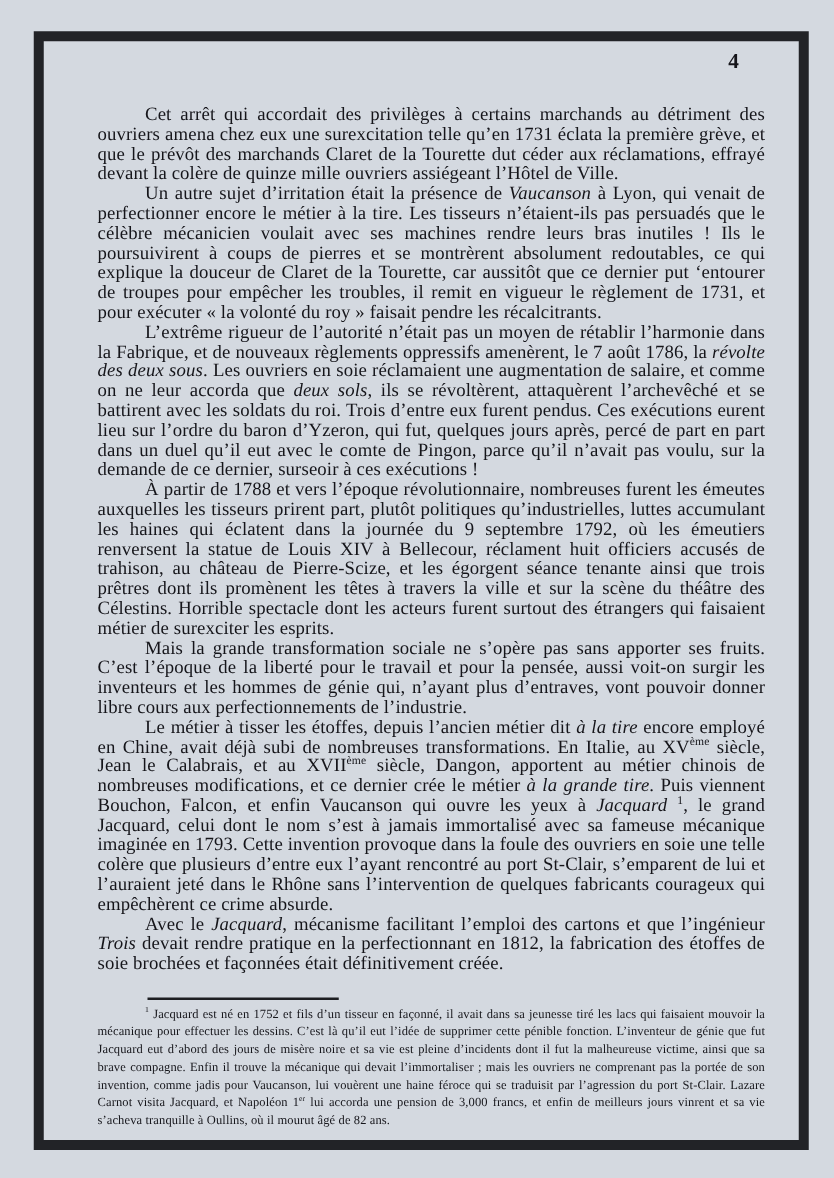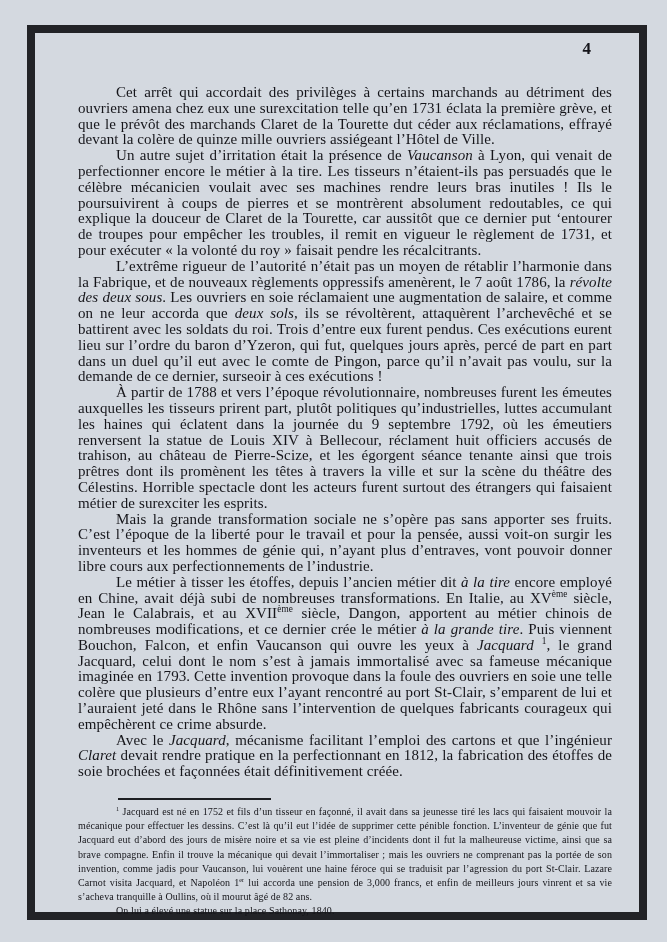--- a/index.html
+++ b/index.html
@@ -67,22 +67,21 @@
   <div class="frame">
     <div class="page-head">4</div>
     <div class="content">
       <div id="body-text">
           <p class="body">Cet arrêt qui accordait des privilèges à certains marchands au détriment des ouvriers amena chez eux une surexcitation telle qu’en 1731 éclata la première grève, et que le prévôt des marchands Claret de la Tourette dut céder aux réclamations, effrayé devant la colère de quinze mille ouvriers assiégeant l’Hôtel de Ville.</p>
           <p class="body">Un autre sujet d’irritation était la présence de <i>Vaucanson</i> à Lyon, qui venait de perfectionner encore le métier à la tire. Les tisseurs n’étaient-ils pas persuadés que le célèbre mécanicien voulait avec ses machines rendre leurs bras inutiles ! Ils le poursuivirent à coups de pierres et se montrèrent absolument redoutables, ce qui explique la douceur de Claret de la Tourette, car aussitôt que ce dernier put ‘entourer de troupes pour empêcher les troubles, il remit en vigueur le règlement de 1731, et pour exécuter « la volonté du roy » faisait pendre les récalcitrants.</p>
           <p class="body">L’extrême rigueur de l’autorité n’était pas un moyen de rétablir l’harmonie dans la Fabrique, et de nouveaux règlements oppressifs amenèrent, le 7 août 1786, la <i>révolte des deux sous</i>. Les ouvriers en soie réclamaient une augmentation de salaire, et comme on ne leur accorda que <i>deux sols</i>, ils se révoltèrent, attaquèrent l’archevêché et se battirent avec les soldats du roi. Trois d’entre eux furent pendus. Ces exécutions eurent lieu sur l’ordre du baron d’Yzeron, qui fut, quelques jours après, percé de part en part dans un duel qu’il eut avec le comte de Pingon, parce qu’il n’avait pas voulu, sur la demande de ce dernier, surseoir à ces exécutions !</p>
           <p class="body">À partir de 1788 et vers l’époque révolutionnaire, nombreuses furent les émeutes auxquelles les tisseurs prirent part, plutôt politiques qu’industrielles, luttes accumulant les haines qui éclatent dans la journée du 9 septembre 1792, où les émeutiers renversent la statue de Louis XIV à Bellecour, réclament huit officiers accusés de trahison, au château de Pierre-Scize, et les égorgent séance tenante ainsi que trois prêtres dont ils promènent les têtes à travers la ville et sur la scène du théâtre des Célestins. Horrible spectacle dont les acteurs furent surtout des étrangers qui faisaient métier de surexciter les esprits.</p>
           <p class="body">Mais la grande transformation sociale ne s’opère pas sans apporter ses fruits. C’est l’époque de la liberté pour le travail et pour la pensée, aussi voit-on surgir les inventeurs et les hommes de génie qui, n’ayant plus d’entraves, vont pouvoir donner libre cours aux perfectionnements de l’industrie.</p>
           <p class="body">Le métier à tisser les étoffes, depuis l’ancien métier dit <i>à la tire</i> encore employé en Chine, avait déjà subi de nombreuses transformations. En Italie, au XV<sup>ème</sup> siècle, Jean le Calabrais, et au XVII<sup>ème</sup> siècle, Dangon, apportent au métier chinois de nombreuses modifications, et ce dernier crée le métier <i>à la grande tire</i>. Puis viennent Bouchon, Falcon, et enfin Vaucanson qui ouvre les yeux à <i>Jacquard</i> <sup>1</sup>, le grand Jacquard, celui dont le nom s’est à jamais immortalisé avec sa fameuse mécanique imaginée en 1793. Cette invention provoque dans la foule des ouvriers en soie une telle colère que plusieurs d’entre eux l’ayant rencontré au port St-Clair, s’emparent de lui et l’auraient jeté dans le Rhône sans l’intervention de quelques fabricants courageux qui empêchèrent ce crime absurde.</p>
-          <p class="body">Avec le <i>Jacquard</i>, mécanisme facilitant l’emploi des cartons et que l’ingénieur <i>Claret</i> devait rendre pratique en la perfectionnant en 1812, la fabrication des étoffes de soie brochées et façonnées était définitivement créée.</p>
+          <p class="body">Avec le <i>Jacquard</i>, mécanisme facilitant l’emploi des cartons et que l’ingénieur <i>Trois</i> devait rendre pratique en la perfectionnant en 1812, la fabrication des étoffes de soie brochées et façonnées était définitivement créée.</p>
         </div>
       <div class="footnote-rule"></div>
       <div id="footnote-section">
           <p class="footnote"><sup>1</sup> Jacquard est né en 1752 et fils d’un tisseur en façonné, il avait dans sa jeunesse tiré les lacs qui faisaient mouvoir la mécanique pour effectuer les dessins. C’est là qu’il eut l’idée de supprimer cette pénible fonction. L’inventeur de génie que fut Jacquard eut d’abord des jours de misère noire et sa vie est pleine d’incidents dont il fut la malheureuse victime, ainsi que sa brave compagne. Enfin il trouve la mécanique qui devait l’immortaliser ; mais les ouvriers ne comprenant pas la portée de son invention, comme jadis pour Vaucanson, lui vouèrent une haine féroce qui se traduisit par l’agression du port St-Clair. Lazare Carnot visita Jacquard, et Napoléon 1<sup>er</sup> lui accorda une pension de 3,000 francs, et enfin de meilleurs jours vinrent et sa vie s’acheva tranquille à Oullins, où il mourut âgé de 82 ans.</p>
-          <p class="footnote">On lui a élevé une statue sur la place Sathonay, 1840.</p>
         </div>
     </div>
   </div>
 </div>
 
 </body></html>

